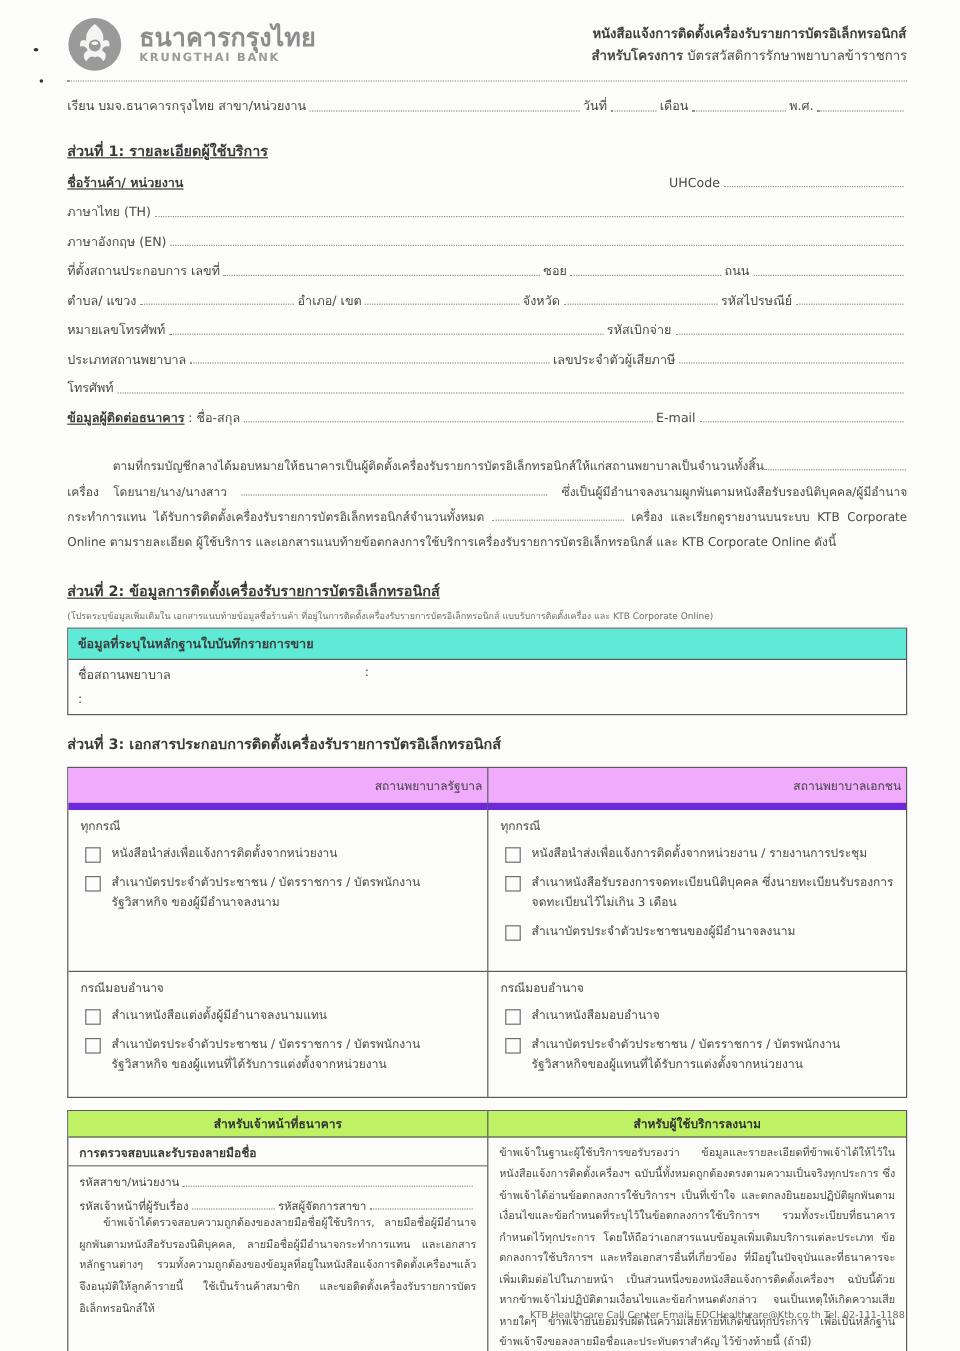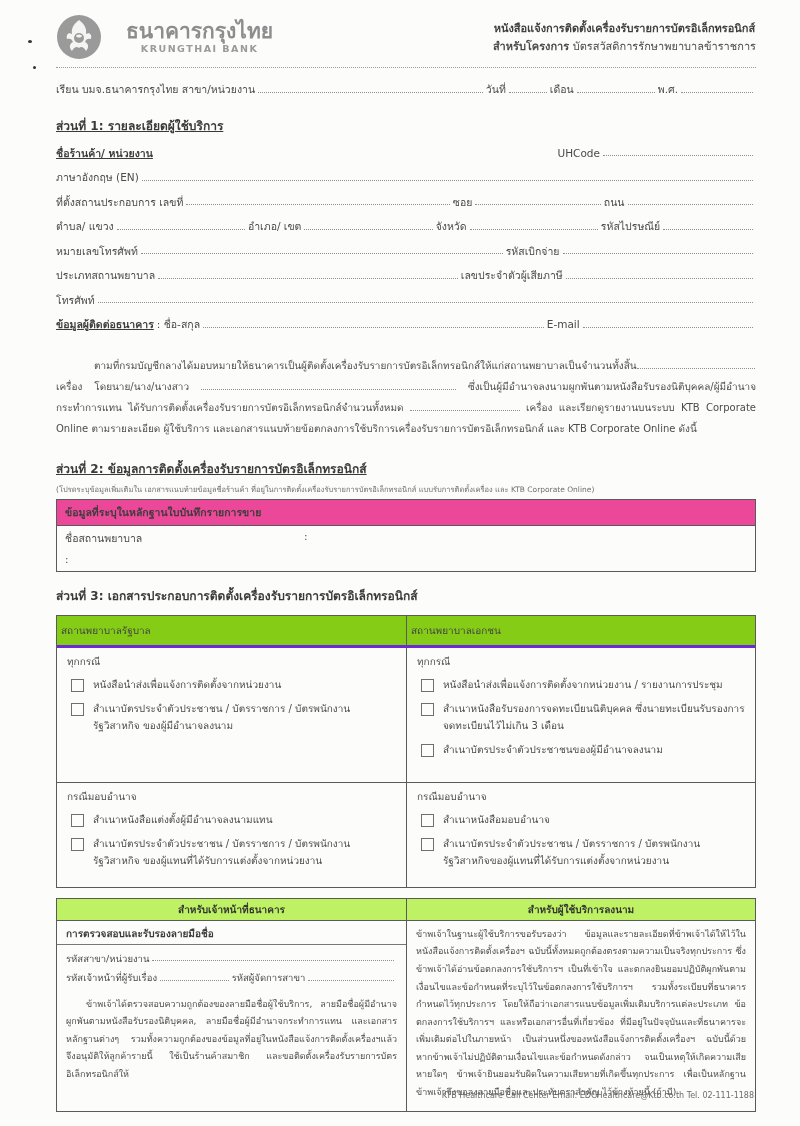--- a/index.html
+++ b/index.html
@@ -15,21 +15,21 @@
     background:#fcfcfb;
     padding:14px 44px 0 56px;
     box-sizing:border-box;
   }
   .speck{position:absolute;background:#333;border-radius:50%;}
   .speck.s1{left:28px;top:40px;width:4px;height:3px;}
   .speck.s2{left:33px;top:66px;width:3px;height:3px;}
 
   
   .hdr{display:flex;justify-content:space-between;align-items:flex-start;}
-  .logo-wrap{display:flex;align-items:center;gap:24px;text-align:center;}
+  .logo-wrap{display:flex;align-items:center;gap:14px;}
   .logo-circle{width:46px;height:46px;flex:0 0 46px;}
   .logo-text .th{font-size:21px;font-weight:bold;color:#8d8d8d;line-height:1.05;}
   .logo-text .en{font-size:9.5px;font-weight:bold;color:#9a9a9a;letter-spacing:1.5px;}
   .doc-titles{text-align:center;padding-top:6px;max-width:390px;}
   .doc-titles .l1{font-size:11px;font-weight:bold;color:#3f3f3f;line-height:1.6;}
   .doc-titles .l2{font-size:11px;color:#4a4a4a;line-height:1.6;}
   .doc-titles .l2 b{font-weight:bold;}
   .dotted-rule{border-bottom:1px dotted #9a9a9a;height:1px;margin-top:6px;}
 
   
@@ -42,47 +42,47 @@
   .idots{display:inline-block;border-bottom:1px dotted #8f8f8f;height:0.75em;}
 
   .sec-title{font-size:12px;font-weight:bold;text-decoration:underline;color:#3a3a3a;margin-top:20px;}
   .para{font-size:10px;line-height:2.1;text-align:justify;margin-top:24px;color:#4c4c4c;}
   .para .ind{display:inline-block;width:38px;}
 
   .small-note{font-size:7.5px;color:#6e6e6e;margin-top:5px;}
 
   
   .t2{border:1px solid #5a5a5a;margin-top:4px;font-size:10.5px;}
-  .t2 .t2-head{background:#ec4899;border-bottom:1px solid #5a5a5a;padding:4px 8px;font-weight:bold;color:#3d3d3d;}
+  .t2 .t2-head{background:#5eead4;border-bottom:1px solid #5a5a5a;padding:4px 8px;font-weight:bold;color:#3d3d3d;}
   .t2 .t2-row{display:flex;padding:4px 8px 2px 8px;gap:24px;}
   .t2 .t2-lab{width:215px;flex:0 0 215px;}
   .t2 .t2-colon{width:20px;}
   .t2 .t2-blank{flex:1;}
 
   
   .t3{border:1px solid #5a5a5a;margin-top:10px;font-size:10px;display:grid;grid-template-columns:1fr 1fr;}
-  .t3 .h{background:#84cc16;border-bottom:3px solid #6d28d9;text-align:left;padding:7px 4px;color:#444;}
+  .t3 .h{background:#f0abfc;border-bottom:6px solid #6d28d9;text-align:right;padding:7px 4px;color:#444;}
   .t3 .h.r{border-left:1px solid #5a5a5a;}
   .t3 .c{padding:6px 10px 10px 10px;}
   .t3 .c.r{border-left:1px solid #5a5a5a;}
   .t3 .c.b{border-top:1px solid #5a5a5a;}
   .t3 .case{margin-bottom:4px;}
   .chk-item{display:flex;align-items:flex-start;margin:7px 0 0 4px;line-height:1.7;}
   .chk{width:11px;height:11px;flex:0 0 11px;border:1px solid #6f6f6f;background:#fdfdfd;margin:3px 9px 0 0;}
   .chk-label{flex:1;}
 
   
   .t4{border:1px solid #5a5a5a;margin-top:10px;font-size:9.5px;display:grid;grid-template-columns:1fr 1fr;}
   .t4 .h{background:#bef264;border-bottom:1px solid #5a5a5a;text-align:center;font-weight:bold;color:#333;padding:3px 4px;font-size:10px;}
   .t4 .h.r{border-left:1px solid #5a5a5a;}
   .t4 .c{padding:5px 9px 10px 9px;display:flex;flex-direction:column;}
   .t4 .c.r{border-left:1px solid #5a5a5a;}
   .verify-title{font-weight:bold;color:#3c3c3c;font-size:10px;padding-bottom:3px;border-bottom:1px solid #777;margin:0 -9px;padding-left:9px;}
   .t4 .fline{font-size:9.5px;margin-top:9px;}
-  .t4 .para{font-size:9px;line-height:1.95;margin-top:12px;}
+  .t4 .para{font-size:9px;line-height:1.95;margin-top:1px;}
 
   .footer{position:absolute;right:46px;bottom:26px;font-size:8px;color:#6b6b6b;}
 </style>
 </head>
 <body>
 
 <div class="page">
   <div class="speck s1"></div>
   <div class="speck s2"></div>
 
@@ -119,20 +119,24 @@
 
   <div class="sec-title">ส่วนที่ 1: รายละเอียดผู้ใช้บริการ</div>
 
   <div class="fline">
     <span class="blbl">ชื่อร้านค้า/ หน่วยงาน</span>
     <span class="spacer"></span>
     <span class="lbl">UHCode</span>
     <span class="dots fx0" style="width:150px;"></span>
   </div>
 
+  <div class="fline">
+    <span class="lbl">ภาษาไทย (TH)</span>
+    <span class="dots"></span>
+  </div>
 
   <div class="fline">
     <span class="lbl">ภาษาอังกฤษ (EN)</span>
     <span class="dots"></span>
   </div>
 
   <div class="fline">
     <span class="lbl">ที่ตั้งสถานประกอบการ เลขที่</span>
     <span class="dots" style="flex-grow:2.1;"></span>
     <span class="lbl">ซอย</span>

